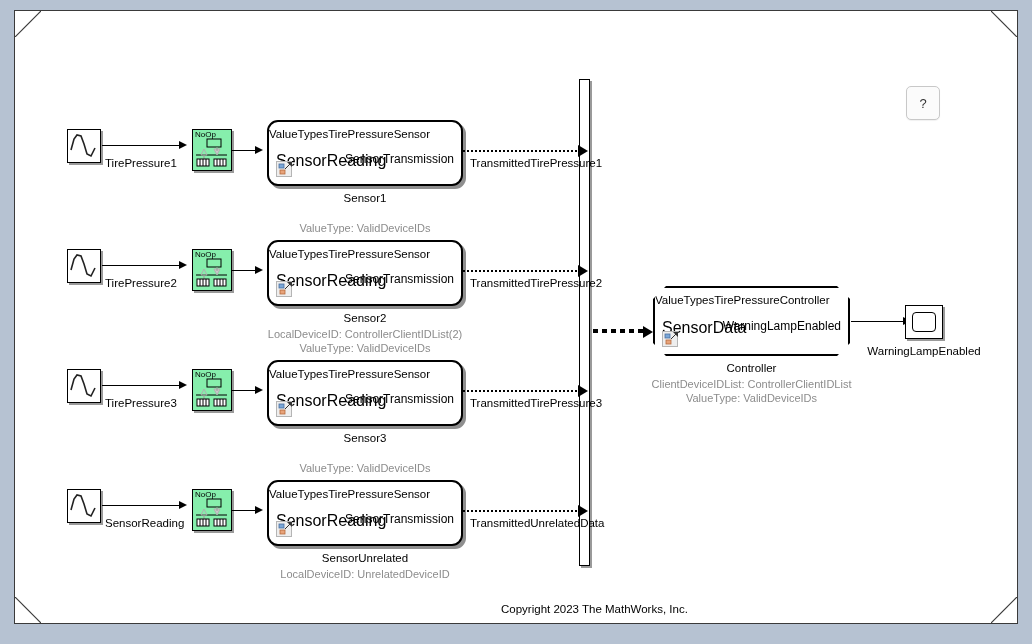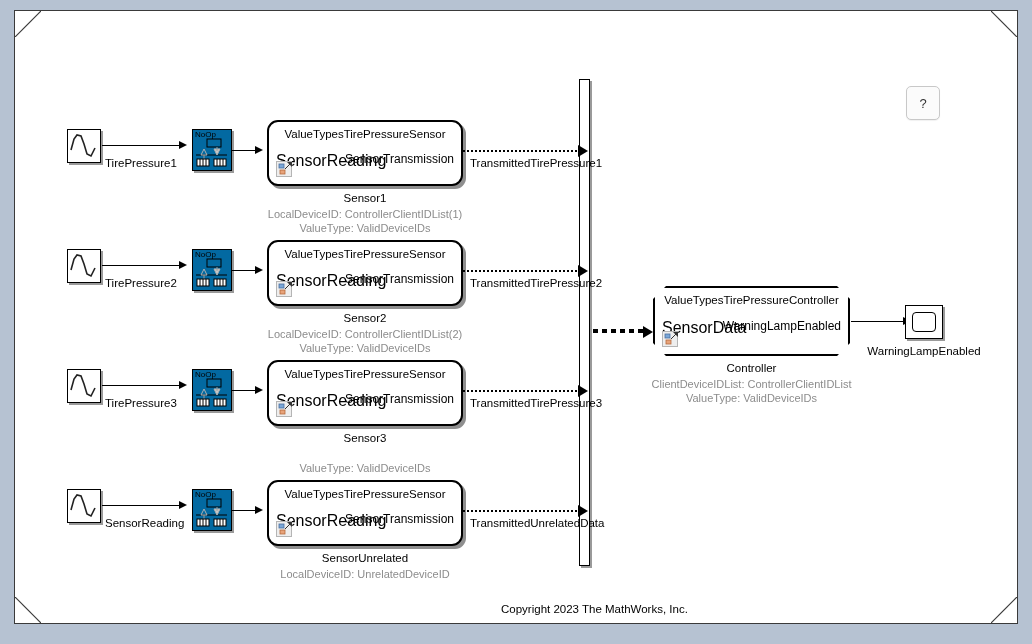--- a/index.html
+++ b/index.html
@@ -35,39 +35,39 @@
   
   .src{
     width:34px;height:34px;background:#fff;
     border:1.5px solid #000;
     box-shadow:2px 2px 0 #9a9a9a;
   }
   .src svg{display:block;}
 
   
   .noop{
-    width:40px;height:42px;background:#0369a1;
+    width:40px;height:42px;background:#86efac;
     border:1.5px solid #000;
     box-shadow:2px 2px 0 #9a9a9a;
   }
   .noop .lbl{
     position:absolute;left:2px;top:0px;font-size:8px;color:#000;
     line-height:9px;
   }
 
   
   .mdlref{
     background:#fff;
     border:2px solid #000;
     box-shadow:3px 3px 0 #8f8f8f;
   }
   .mdlref.rounded{border-radius:11px;}
   .mdlref .mtitle{
     position:absolute;left:0;right:0;top:6px;
-    text-align:center;font-size:11.5px;color:#000;
+    text-align:left;font-size:11.5px;color:#000;
   }
   .mdlref .pin-l{
     position:absolute;left:7px;font-size:16px;color:#000;
   }
   .mdlref .pin-r{
     position:absolute;right:7px;font-size:12px;color:#000;
   }
   .refbadge{position:absolute;left:7px;bottom:6px;width:18px;height:17px;}
 
   
@@ -198,21 +198,20 @@
       <rect x="3" y="3" width="5" height="4" fill="#7ba7d7" stroke="#4a6fa0" stroke-width="0.8"></rect>
       <rect x="4" y="9" width="5" height="4" fill="#e8a37a" stroke="#b56a3d" stroke-width="0.8"></rect>
       <line x1="9" y1="8" x2="15" y2="2" stroke="#333" stroke-width="1"></line>
       <polygon points="16,1 16,6 11,1" fill="#333"></polygon>
     </svg>
   </div>
   <div class="dotline" style="left:448px;top:139px;width:124px;"></div>
   <div class="bigarrow" style="left:563px;top:134px;"></div>
   <div class="sig" style="left:455px;top:146px;">TransmittedTirePressure1</div>
   <div class="bname" style="left:252px;top:181px;width:196px;">Sensor1</div>
-  <div class="anno" style="left:252px;top:196px;width:196px;">LocalDeviceID: ControllerClientIDList(1)</div>
   <div class="anno" style="left:252px;top:210px;width:196px;">ValueType: ValidDeviceIDs</div>
 
   <div class="blk src" style="left:52px;top:238px;">
     <svg width="31" height="31" viewBox="0 0 31 31">
       <path d="M3 20 L6 9 L9 5 L13 6 L16 14 L19 24 L23 26 L27 18" fill="none" stroke="#222" stroke-width="1.6"></path>
     </svg>
   </div>
   <div class="sig" style="left:90px;top:266px;">TirePressure2</div>
   <div class="wire" style="left:87px;top:254px;width:79px;"></div>
   <div class="arrow" style="left:164px;top:250px;"></div>

